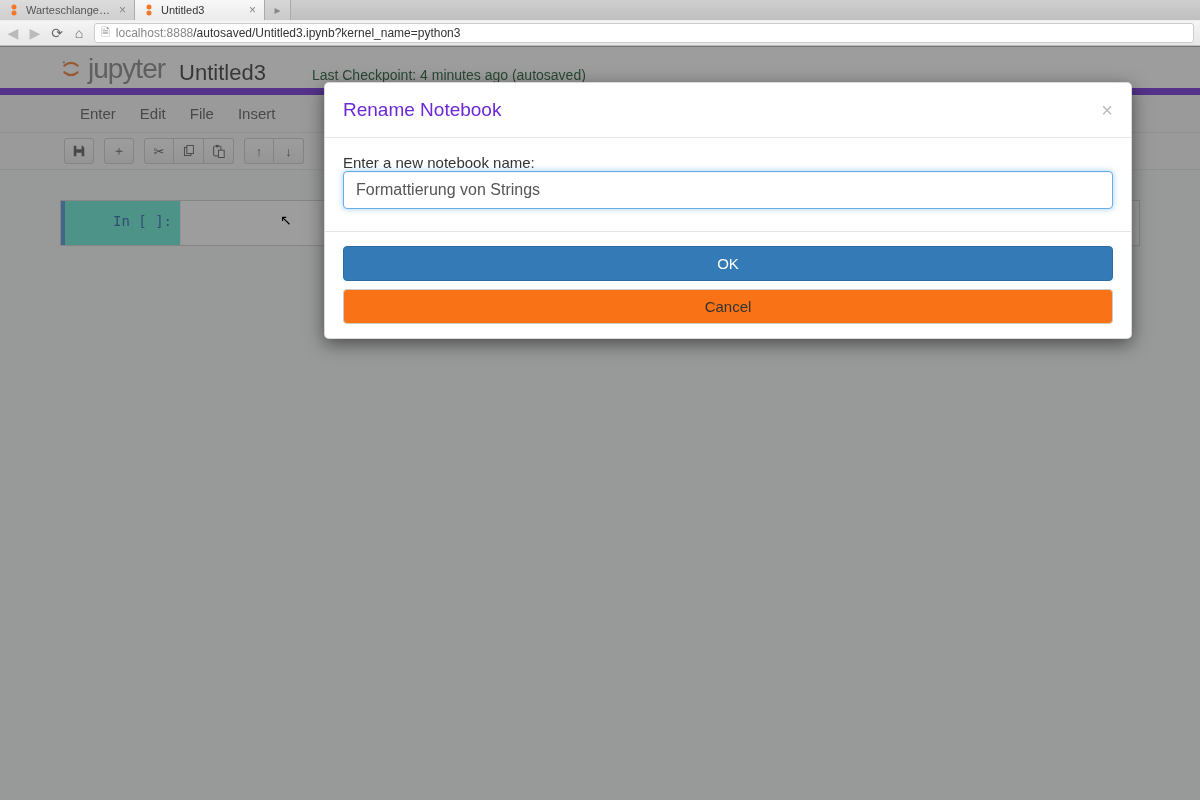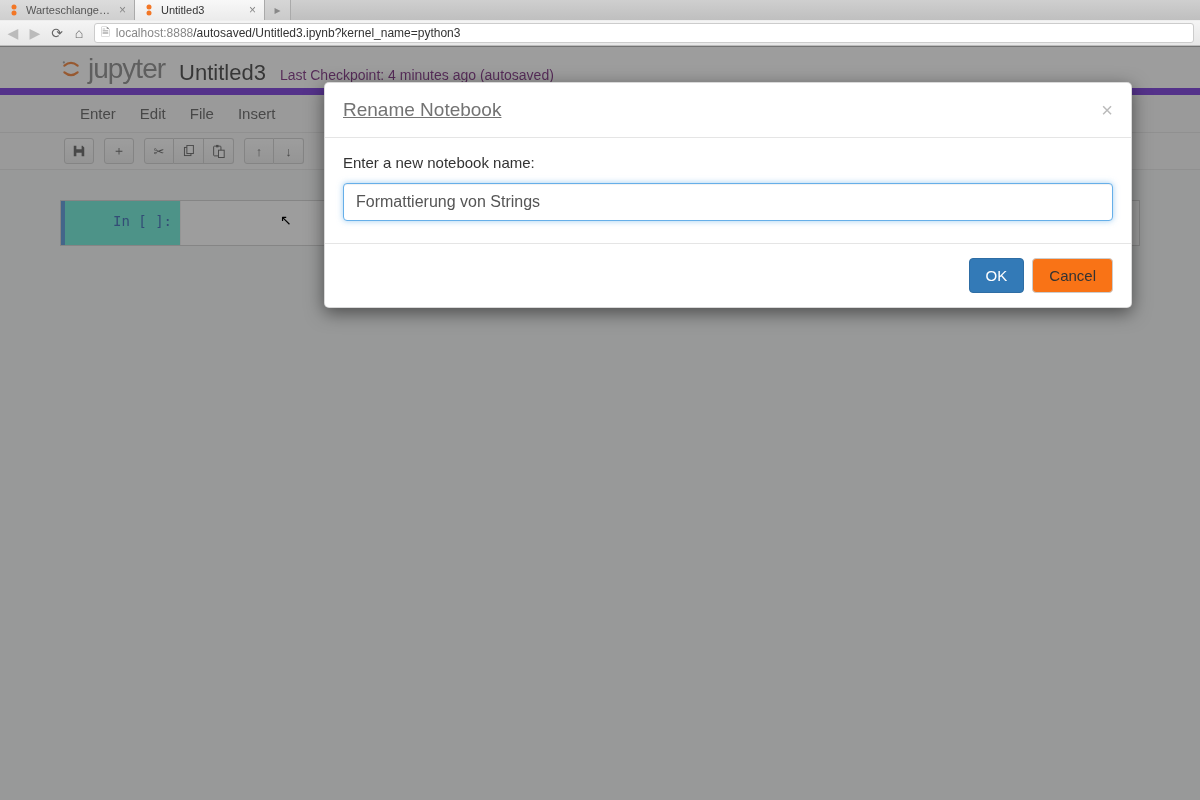--- a/index.html
+++ b/index.html
@@ -23,21 +23,21 @@
     .url-secure { color: #888; font-size: 11px; }
     .url-host { color: #888; text-align: center; }
     .url-path { color: #333; }
 
     
     .page { background: #fff; height: calc(800px - 46px); }
     .jupyter-header { display: flex; align-items: baseline; gap: 14px; padding: 6px 14px 2px 60px; border-bottom: 7px solid #6d28d9; }
     .jupyter-logo { display: flex; align-items: center; gap: 6px; font-size: 28px; color: #828282; letter-spacing: -1px; }
     .jupyter-logo .jl-icon { width: 22px; height: 22px; }
     .notebook-name { font-size: 22px; color: #333; }
-    .checkpoint { font-size: 14px; color: #701a75; }
+    .checkpoint { font-size: 14px; color: #14532d; margin-left: 32px; }
 
     .menubar { display: flex; gap: 24px; padding: 10px 18px 10px 80px; border-bottom: 1px solid #e5e5e5; background:#f8f8f8; }
     .menu-item { font-size: 15px; color: #555; cursor: pointer; }
 
     .toolbar { display: flex; gap: 2px; padding: 5px 10px 5px 64px; border-bottom: 1px solid #e5e5e5; background:#f8f8f8; }
     .tool-btn { width: 30px; height: 26px; border: 1px solid #ccc; background: linear-gradient(to bottom, #fff, #eee); border-radius: 3px; display: flex; align-items: center; justify-content: center; color: #555; font-size: 13px; }
     .tool-group { display:flex; gap:0; }
     .tool-group .tool-btn:not(:first-child){ border-left:none; border-top-left-radius:0; border-bottom-left-radius:0;}
     .tool-group .tool-btn:not(:last-child){ border-top-right-radius:0; border-bottom-right-radius:0;}
     .tool-spacer{width:6px;}
@@ -48,26 +48,26 @@
     .cell .gutter { width: 4px; background: #4a90d9; }
     .cell .prompt { width: 116px; text-align: right; padding: 12px 8px 0 0; font-family: monospace; font-size: 14px; color: #2a5db0; background:#5eead4; border-right:1px solid #eee; }
     .cell .code { flex:1; }
 
     
     .dim-overlay { position: absolute; top: 46px; left: 0; right: 0; bottom: 0; background: rgba(60,60,60,0.5); }
 
     
     .modal { position: absolute; top: 82px; left: 324px; width: 808px; background: #fff; border: 1px solid rgba(0,0,0,0.15); border-radius: 5px; box-shadow: 0 5px 18px rgba(0,0,0,0.5); }
     .modal-header { display:flex; justify-content: space-between; align-items:center; padding: 16px 18px; border-bottom: 1px solid #e5e5e5; }
-    .modal-title { font-size: 19px; font-weight: 500; color: #737373; text-decoration: underline; }
+    .modal-title { font-size: 19px; font-weight: 500; color: #6d28d9; }
     .modal-close { font-size: 20px; color: #bbb; cursor:pointer; background:none; border:none; line-height:1; }
     .modal-body { padding: 16px 18px 22px 18px; }
-    .modal-body .prompt-label { font-size: 15px; color: #333; margin-bottom: 12px; }
+    .modal-body .prompt-label { font-size: 15px; color: #333; }
     .rename-input { width: 100%; height: 38px; font-size: 16px; padding: 5px 12px; border: 1px solid #66afe9; border-radius: 4px; outline: none; box-shadow: 0 0 6px rgba(102,175,233,0.6), inset 0 1px 1px rgba(0,0,0,0.06); color:#555; font-family: inherit; }
-    .modal-footer { display:flex; justify-content:flex-end; gap:8px; padding: 14px 18px; border-top:1px solid #e5e5e5; }
+    .modal-footer { display:flex; justify-content:flex-end; gap:8px; padding: 14px 18px; border-top:1px solid #e5e5e5;flex-direction:column; }
     .btn { padding: 8px 16px; font-size: 15px; border-radius: 4px; border: 1px solid transparent; cursor: pointer; }
     .btn-primary { background: #337ab7; color: #fff; border-color:#2e6da4; }
     .btn-default { background: #f97316; color: #333; border-color: #ccc; }
 
     
     .cursor { position:absolute; left:280px; top:212px; font-size:14px; color:#000; pointer-events:none; }
   </style>
 </head>
 <body>
 

